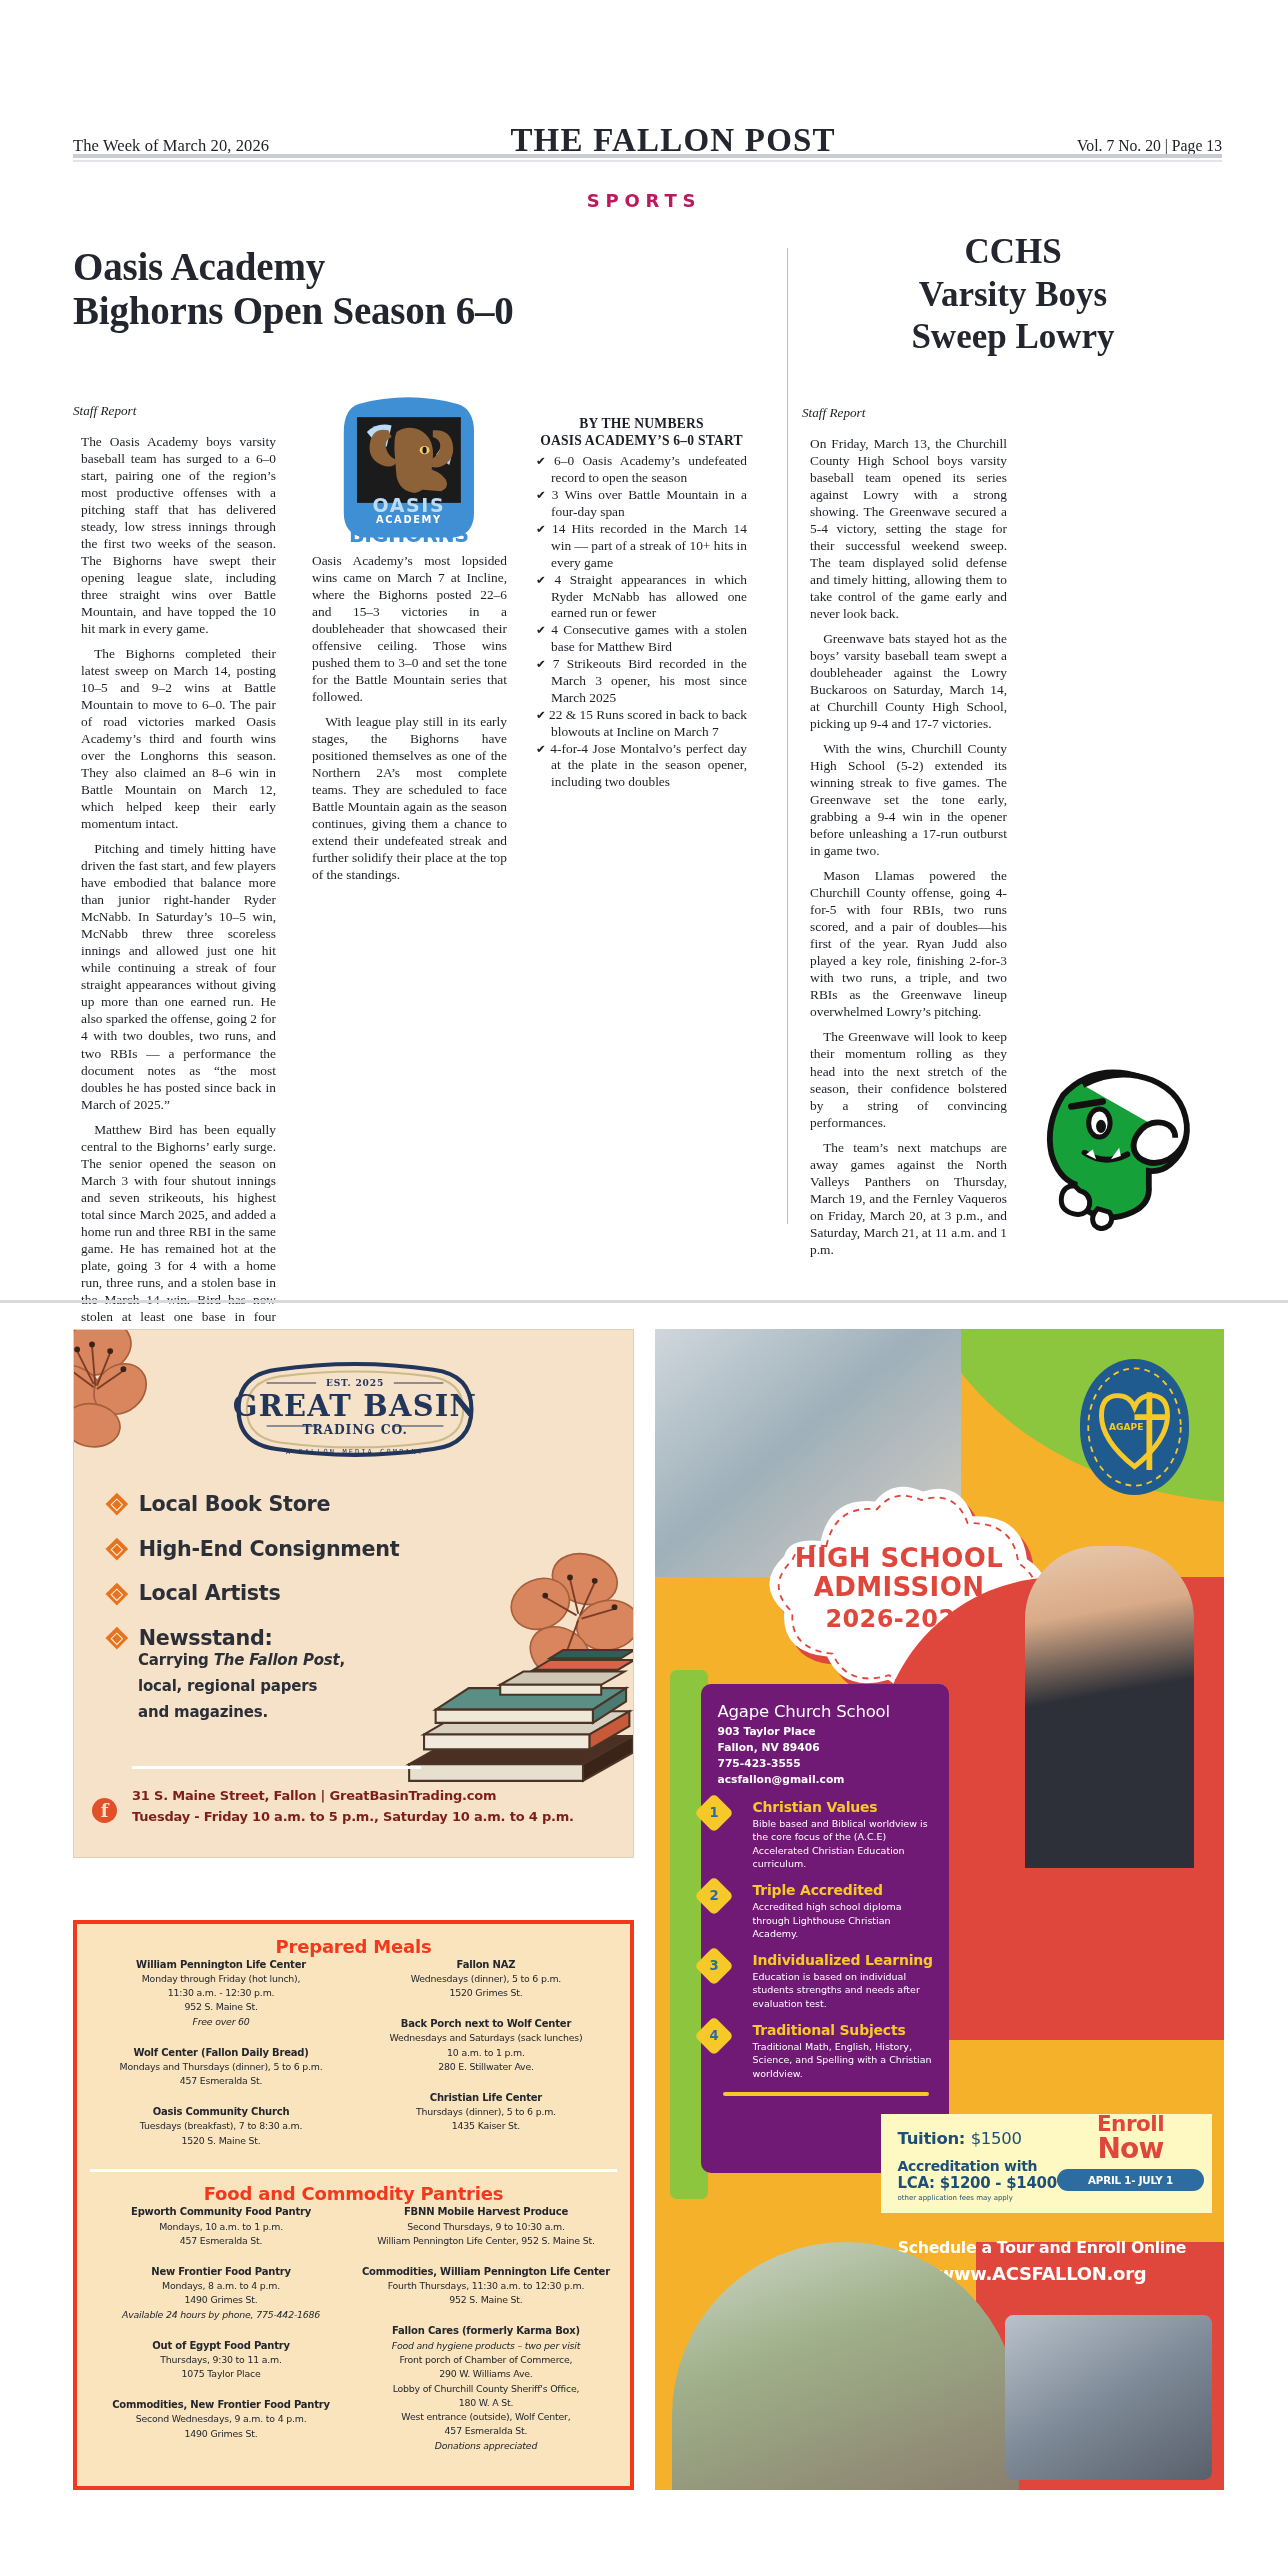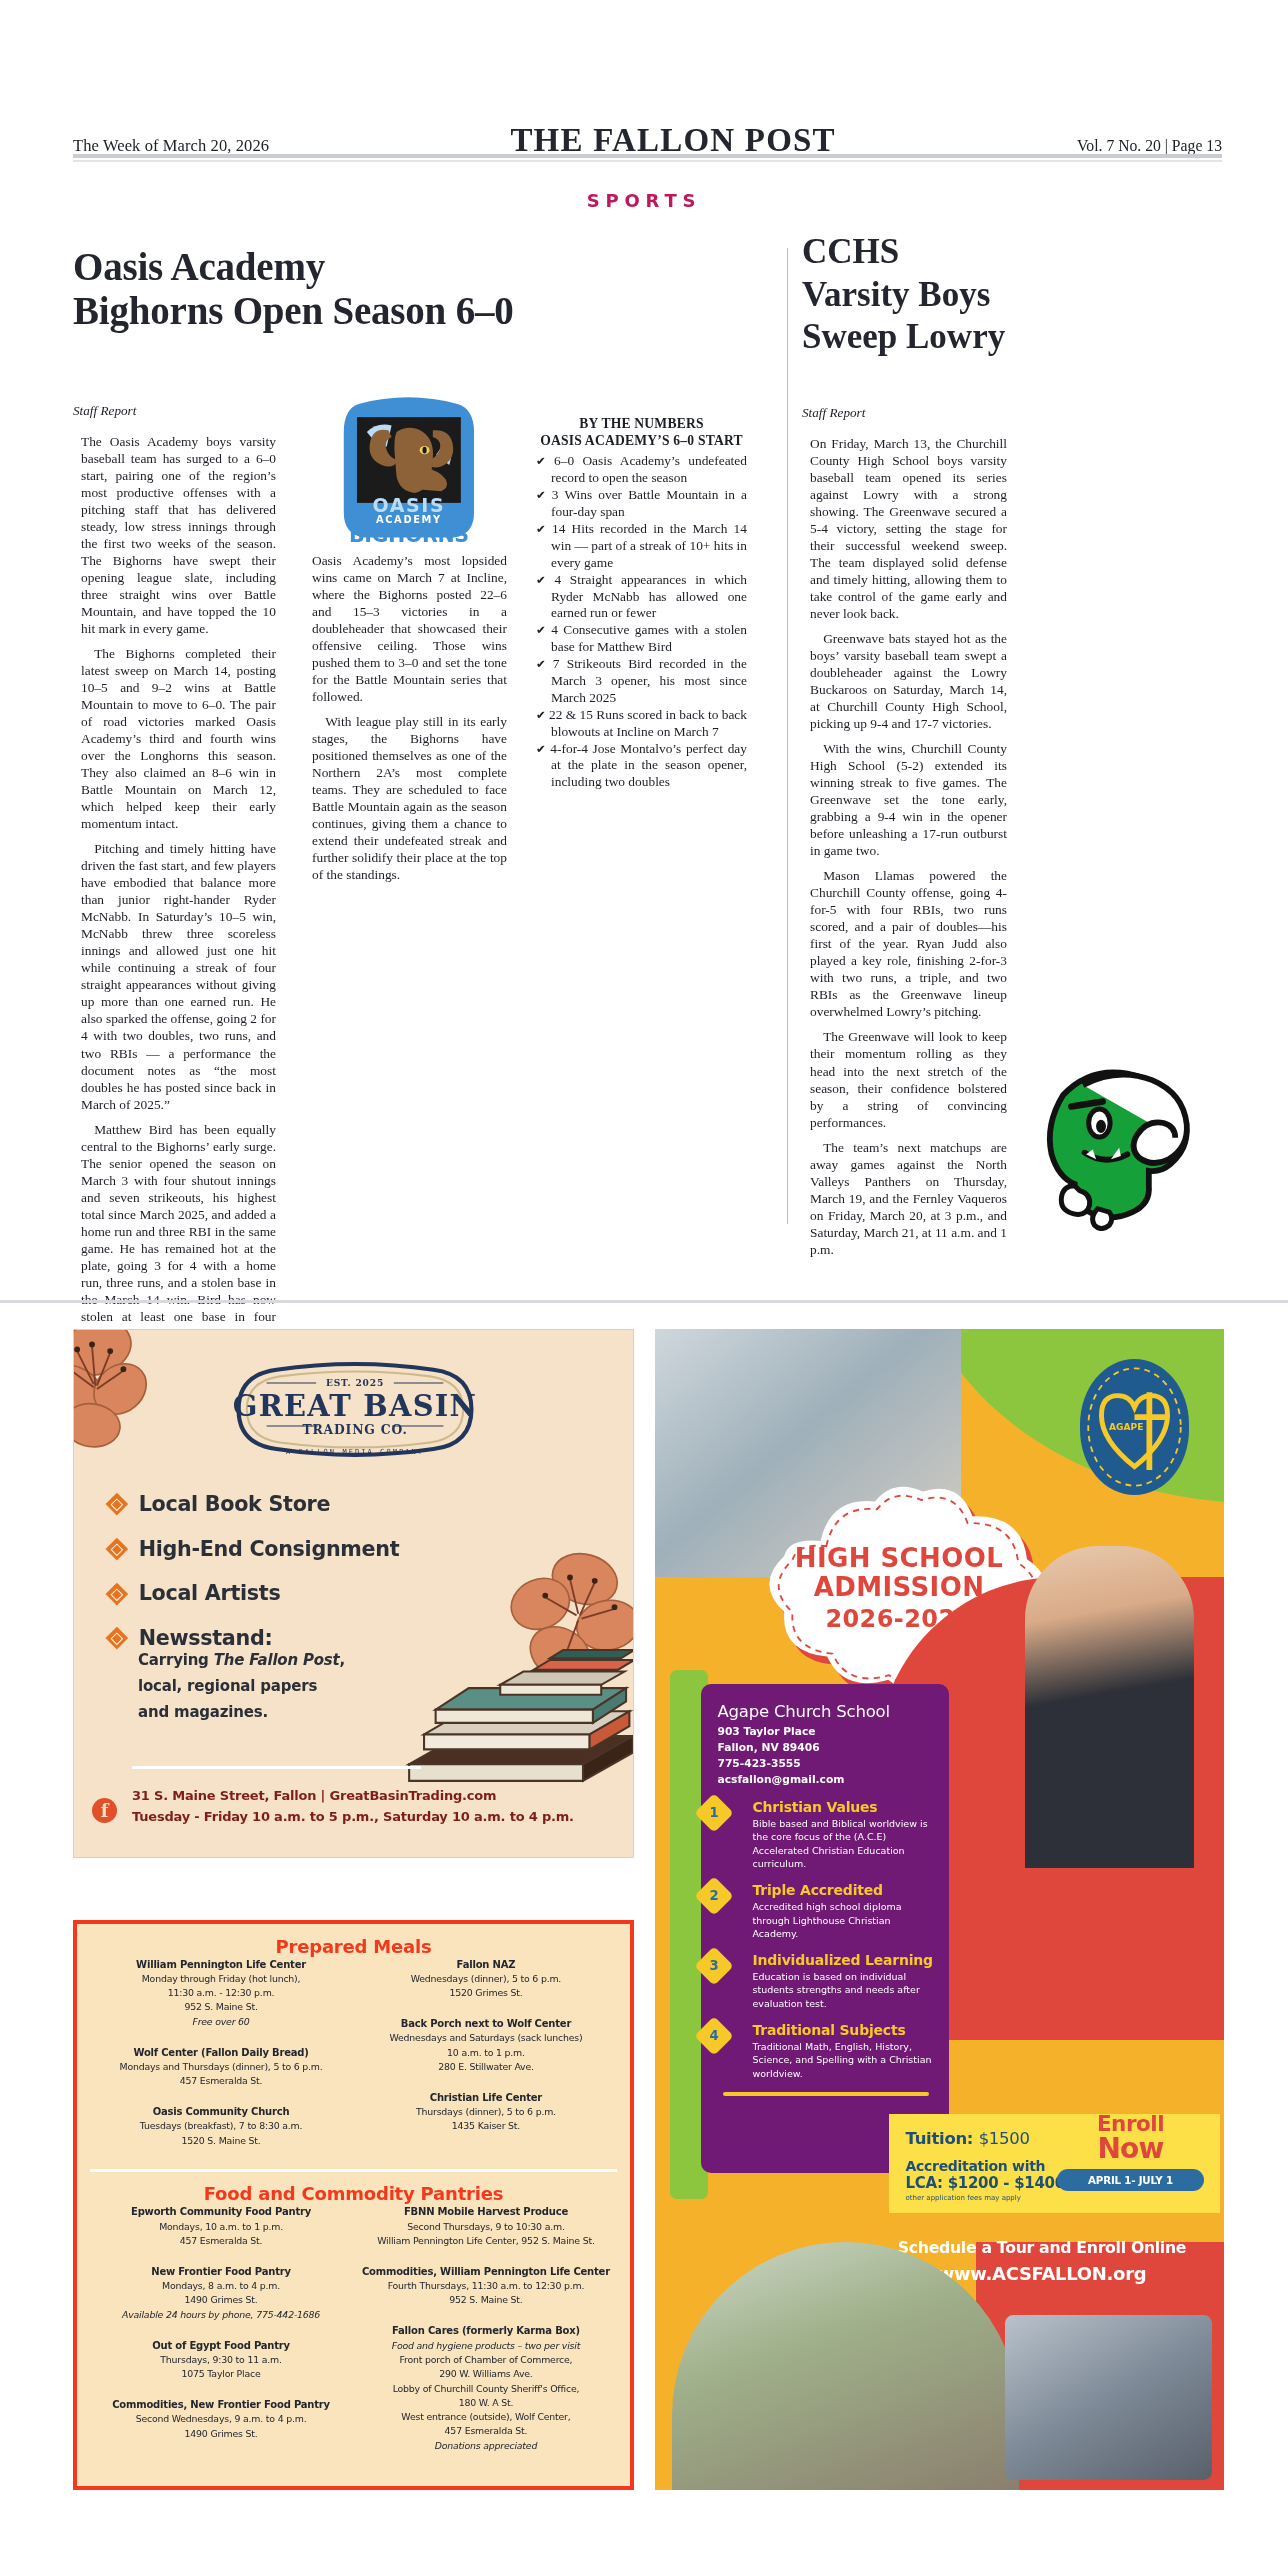--- a/index.html
+++ b/index.html
@@ -50,21 +50,21 @@
   .hl-left {
     position: absolute; left: 73px; top: 245px; width: 703px;
   }
   .hl-left h1 {
     font-family: "Liberation Serif", serif;
     font-size: 39px; font-weight: bold; line-height: 1.13;
     letter-spacing: -0.2px; color: #23262e;
   }
   .hl-right {
     position: absolute; left: 802px; top: 231px; width: 422px;
-    text-align: left;
+    text-align: center;
   }
   .hl-right h1 {
     font-family: "Liberation Serif", serif;
     font-size: 35px; font-weight: bold; line-height: 1.22; color: #23262e;
   }
 
   .byline { font-style: italic; font-size: 13.2px; margin-bottom: 13.2px; }
 
   .col { position: absolute; font-size: 13.4px; line-height: 1.27; text-align: justify; }
   .col p { text-indent: 13.2px; margin: 8px; }
@@ -219,21 +219,21 @@
     display:block; transform: rotate(-45deg); text-align:center; line-height:28px;
     font-family:"DejaVu Sans", sans-serif; font-weight:bold; font-size:13.2px; color:#2c6ca0;
   }
   .ag-ftitle { font-family:"DejaVu Sans", sans-serif; font-weight:bold; font-size:14px;
                color:#f7c928; letter-spacing:-0.2px; }
   .ag-fbody { font-family:"DejaVu Sans", sans-serif; font-size:9.5px; line-height:1.42;
               margin-top:1.7px; }
   .ag-underline { height:4.1px; background:#f7c928; margin:11.6px 5px 0 5px; border-radius:2.5px; }
 
   .ag-tuitionbox {
-    position:absolute; right:4px; top:785px; width:331px; background:#fde047;
+    position:absolute; right:12px; top:785px; width:331px; background:#fef9c3;
     padding: 15px 16.5px 11.6px 16.5px;
   }
   .ag-tline { font-family:"DejaVu Sans", sans-serif; font-size:16.5px; font-weight:bold;
               color:#1d4f77; letter-spacing:-0.3px; }
   .ag-tline .v { color:#1d4f77; font-weight:normal; }
   .ag-tline2 { font-family:"DejaVu Sans", sans-serif; font-size:14px; font-weight:bold;
                color:#1d4f77; margin-top:10px; letter-spacing:-0.3px; }
   .ag-tline3 { font-family:"DejaVu Sans", sans-serif; font-size:15px; font-weight:bold;
                color:#1d4f77; letter-spacing:-0.3px; }
   .ag-tnote { font-family:"DejaVu Sans", sans-serif; font-size:7px; color:#1d4f77;

